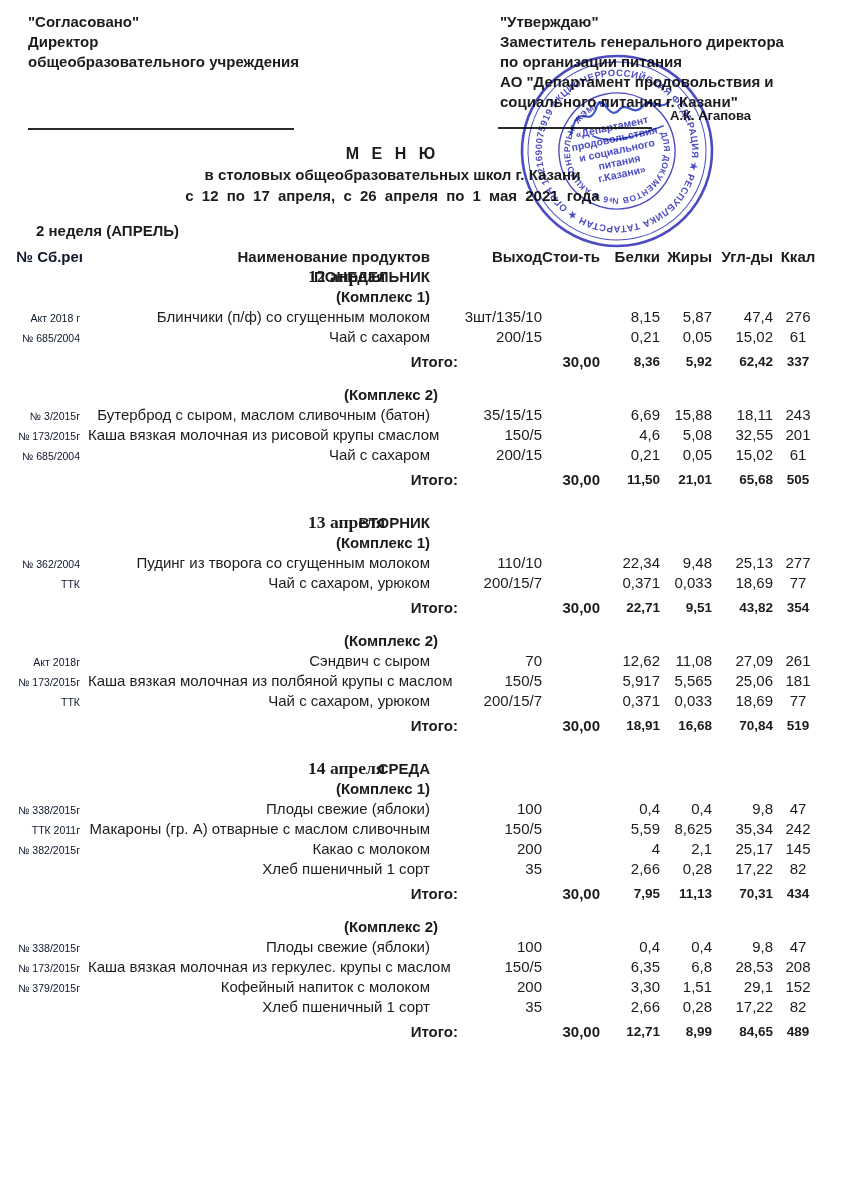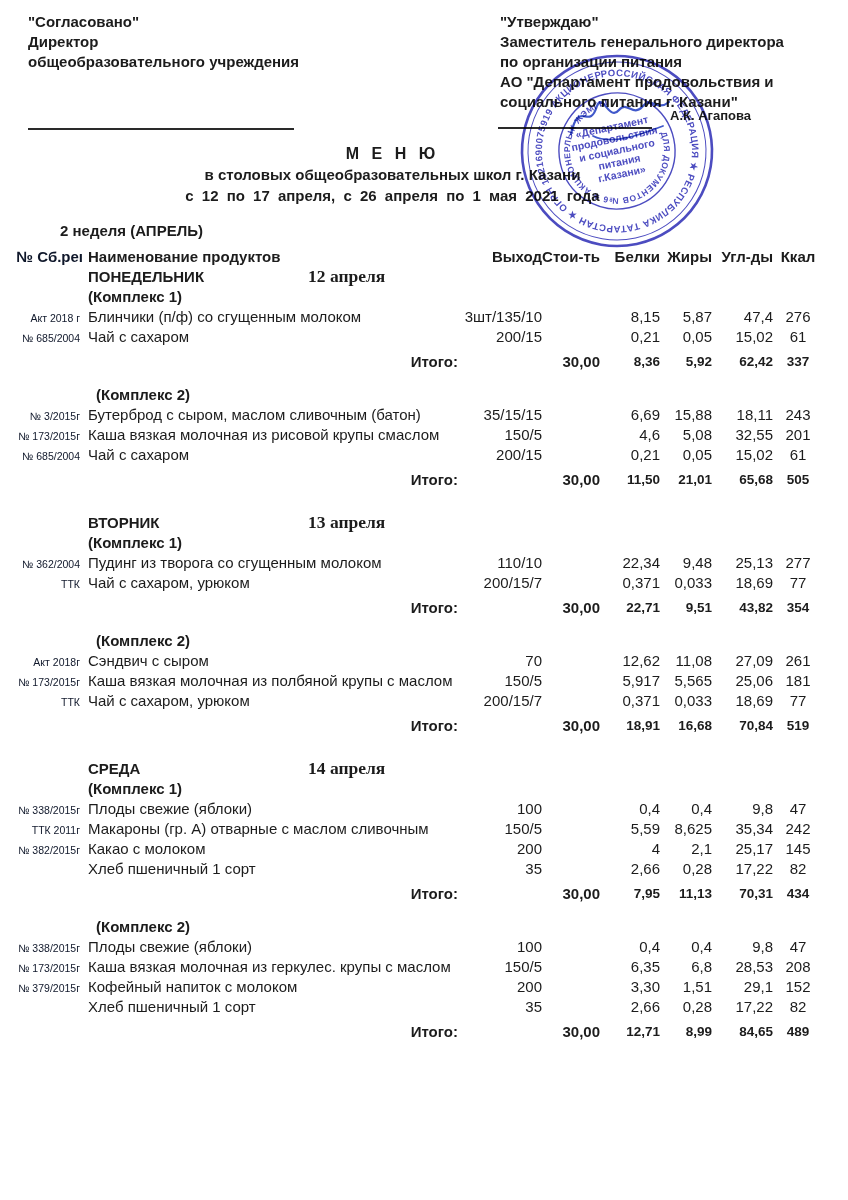--- a/index.html
+++ b/index.html
@@ -8,26 +8,26 @@
   .hdr-left{position:absolute;left:28px;top:12px;font-weight:bold;font-size:15px;line-height:20px;white-space:nowrap;}
   .hdr-right{position:absolute;left:500px;top:12px;font-weight:bold;font-size:15px;line-height:20px;white-space:nowrap;}
   .sig-left{position:absolute;left:28px;top:110px;width:266px;height:18px;border-bottom:2px solid #2a2a2a;}
   .sig-right{position:absolute;left:498px;top:109px;width:154px;height:18px;border-bottom:2px solid #2a2a2a;}
   .approver-name{position:absolute;left:670px;top:108px;font-weight:bold;font-size:13px;white-space:nowrap;}
   .title{position:absolute;left:0;top:143px;width:785px;text-align:center;font-weight:bold;
          font-size:15px;line-height:21px;}
   .title .t1{letter-spacing:4px;font-size:16px;}
   .title .t3{word-spacing:4px;}
   .menu{position:absolute;left:0;top:222px;width:848px;font-size:15px;}
-  .week{margin-left:60px;font-weight:bold;height:20px;}
+  .week{margin-left:36px;font-weight:bold;height:20px;}
   .row{display:grid;grid-template-columns:85px 345px 112px 58px 60px 52px 61px 50px;
        height:20px;align-items:end;line-height:18px;}
   .c{white-space:nowrap;}
   .col-ref{text-align:right;padding-right:5px;font-size:10.5px;line-height:15px;color:#0f172a;}
-  .col-name{padding-left:3px;position:relative;}
+  .col-name{padding-left:3px;position:relative;text-align:right;}
   .col-out,.col-cost,.col-prot,.col-fat,.col-carb{text-align:right;}
   .col-kcal{text-align:center;}
   .hrow{font-weight:bold;margin-top:4px;}
   .hrow .col-ref{font-size:15px;line-height:18px;padding-right:2px;}
   .day-row{font-weight:bold;}
   .day-row.later{margin-top:28px;}
   .day-date{position:absolute;left:223px;top:-1px;font-family:"Liberation Serif",serif;
             font-size:17.5px;font-weight:bold;}
   .cx-row{font-weight:bold;}
   .cx2{margin-top:18px;margin-left:8px;}

